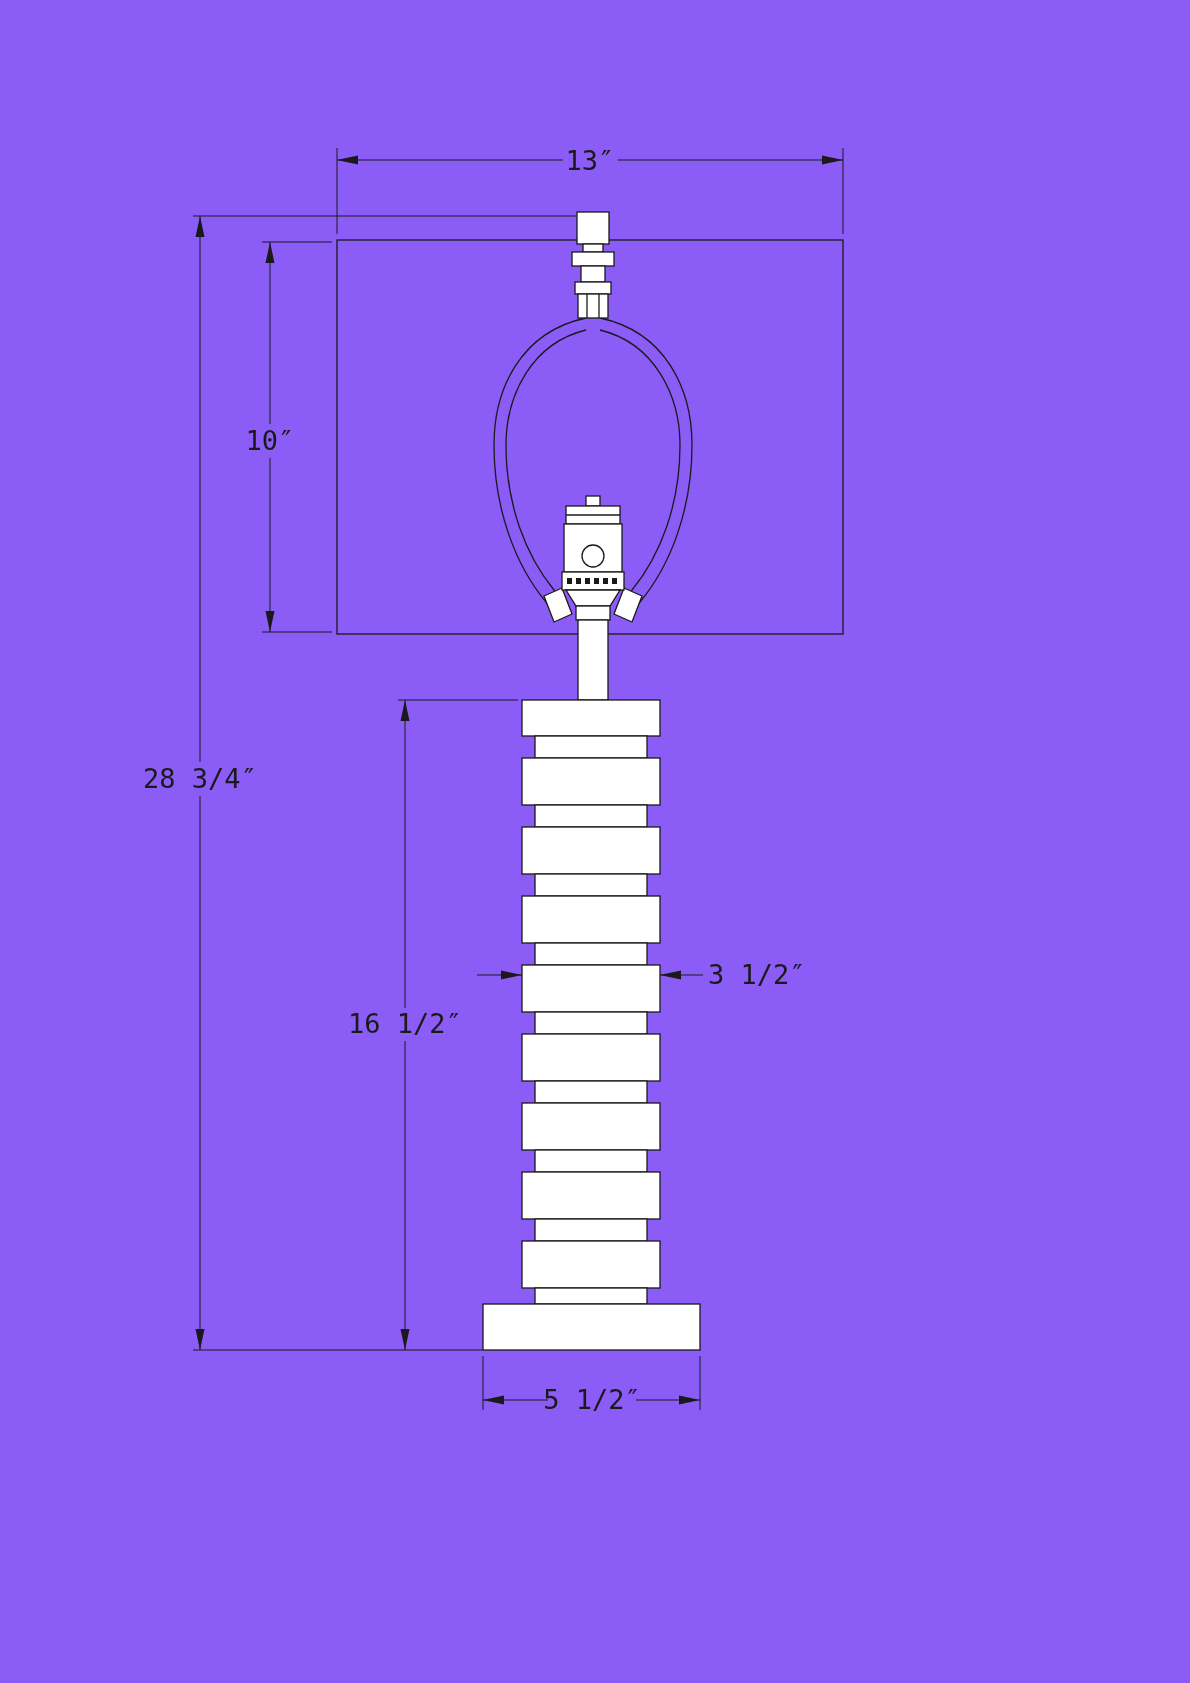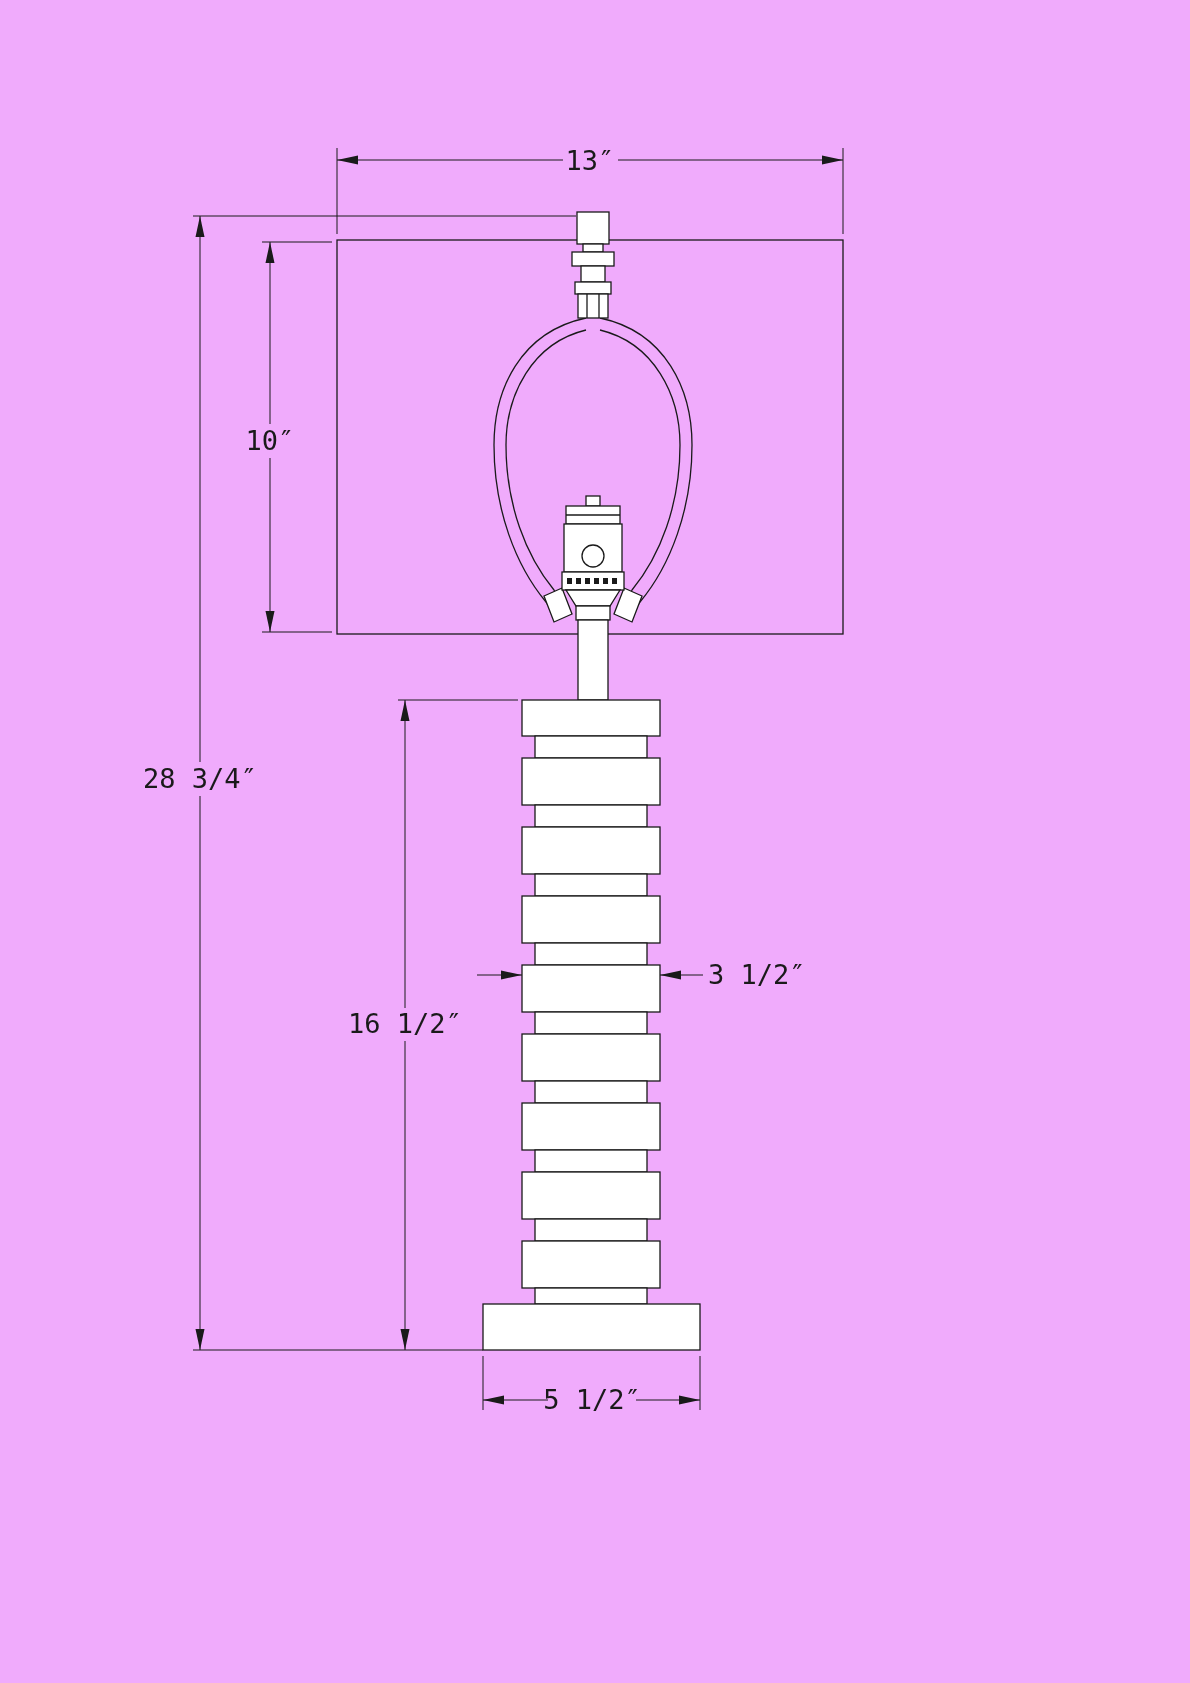--- a/index.html
+++ b/index.html
@@ -1,20 +1,20 @@
 <!DOCTYPE html>
 <html><head>
 <meta charset="utf-8">
 <style>
   html,body{margin:0;padding:0;background:#ffffff;}
   .sheet{
     position:relative;
     width:1190px;
     height:1683px;
-    background:#f0abfc;
+    background:#8b5cf6;
     overflow:hidden;
   }
   svg{display:block;}
   .obj{stroke:#1a1a1a;stroke-width:1.3;fill:none;}
   .objw{stroke:#1a1a1a;stroke-width:1.3;fill:#ffffff;}
   .dim{stroke:#1a1a1a;stroke-width:1;fill:none;}
   .arrow{fill:#1a1a1a;stroke:none;}
   .dot{fill:#1a1a1a;stroke:none;}
   text.dimtxt{
     font-family:"DejaVu Sans Mono","Liberation Mono",monospace;

